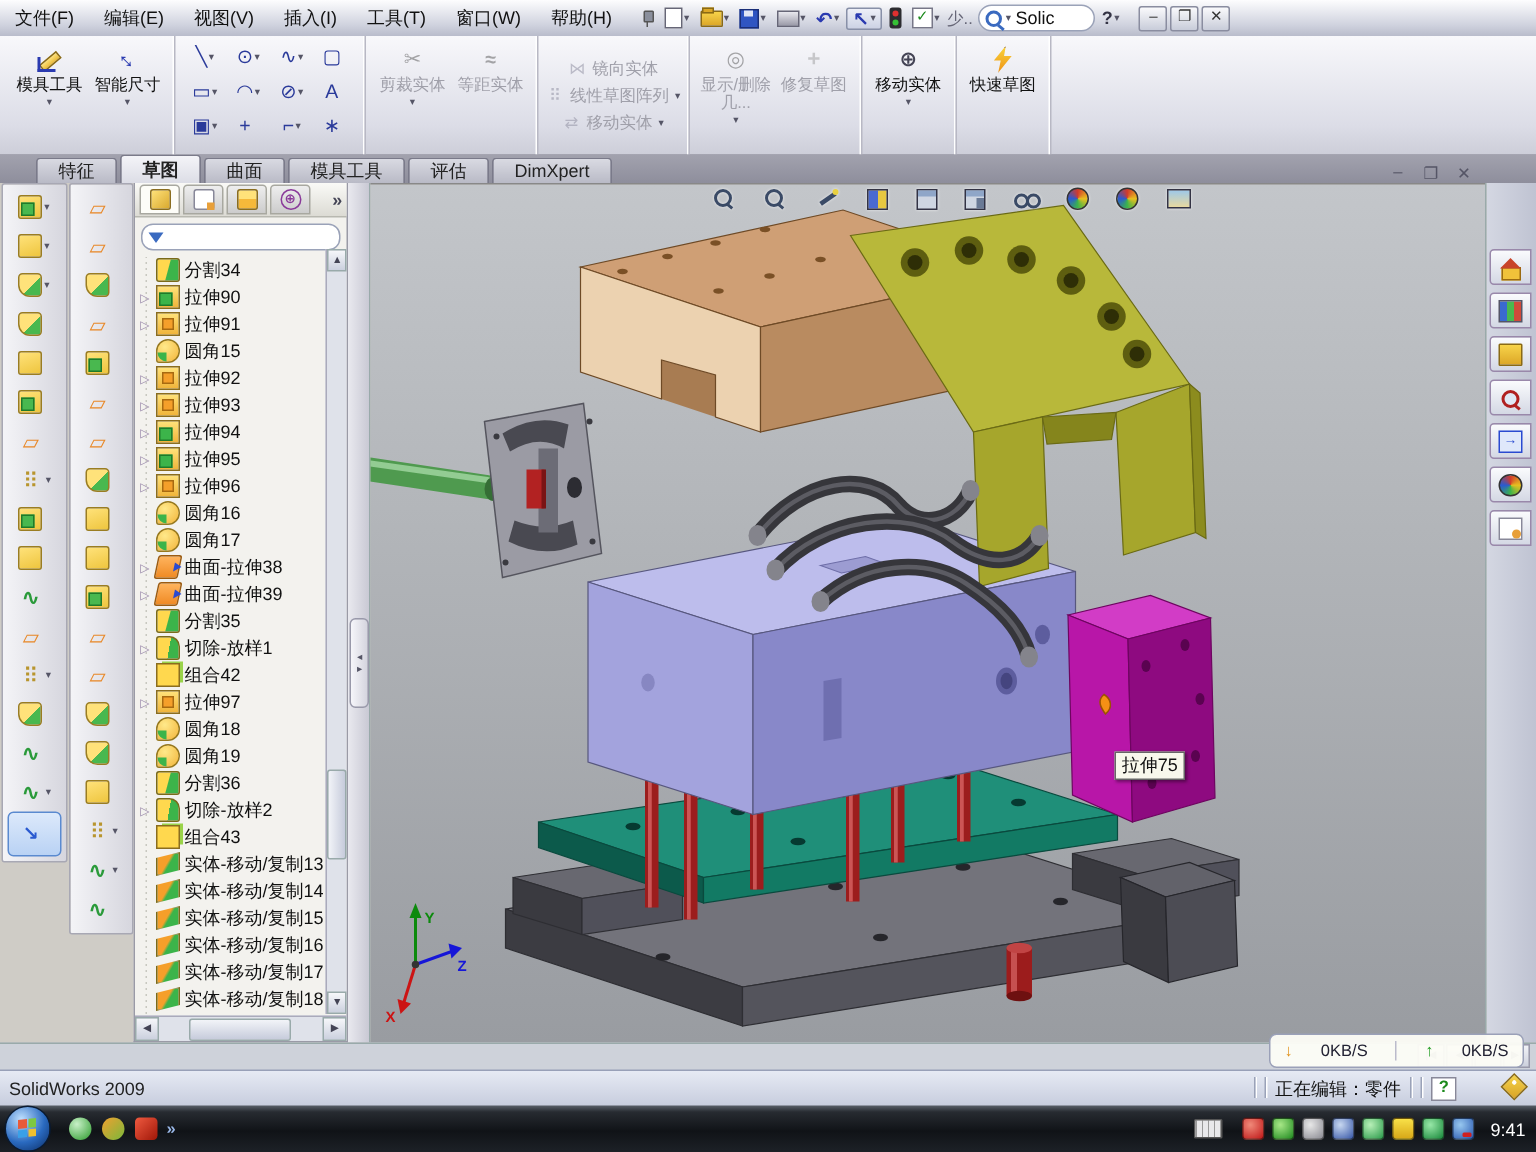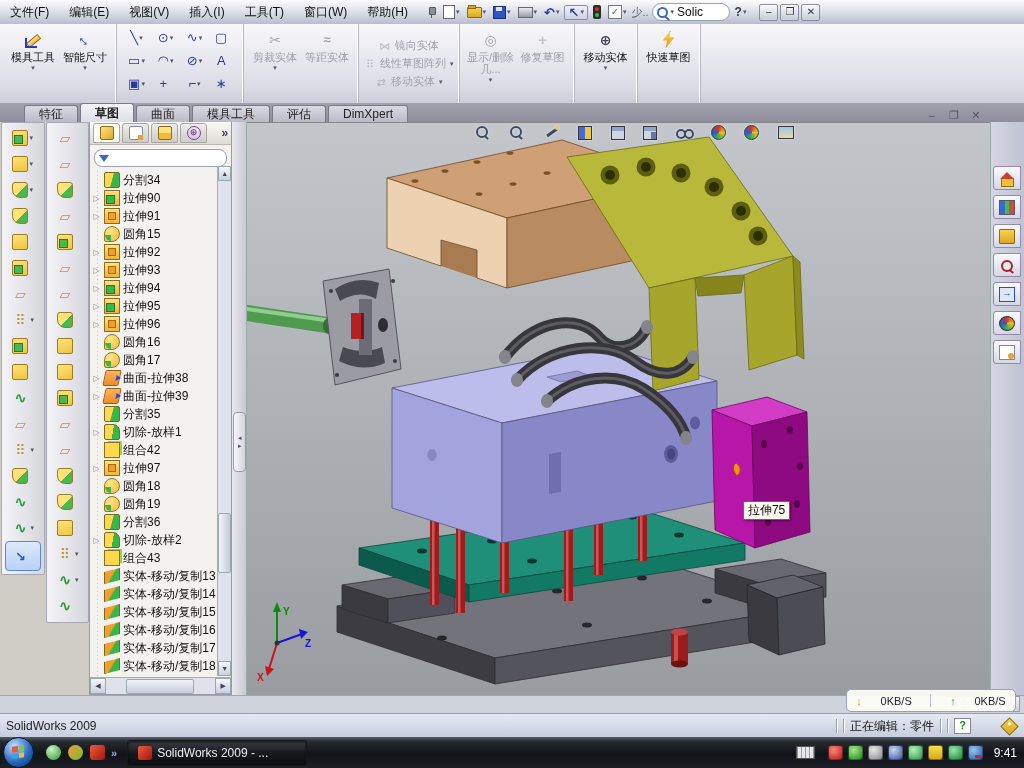--- a/index.html
+++ b/index.html
@@ -198,21 +198,21 @@
   
   .netwidget{position:absolute;left:846px;top:689px;width:168px;height:21px;background:rgba(252,252,246,.96);
     border:1px solid #9aa0b8;border-radius:5px;display:flex;align-items:center;justify-content:space-around;font-size:11px;color:#223;z-index:5;}
   .arr-down{color:#e09018;font-weight:bold;}
   .arr-up{color:#28a028;font-weight:bold;}
   .nw-sep{width:1px;height:13px;background:#bbc;}
   
   .statusbar{position:absolute;top:713px;left:0;right:0;height:24px;
     background:linear-gradient(#e6eaf4,#c6ccdd);border-top:1px solid #98a0b8;display:flex;align-items:center;}
   .sb-left{margin-left:6px;color:#222;}
-  .sb-right{margin-left:auto;display:flex;align-items:center;gap:6px;margin-right:8px;}
+  .sb-right{margin-left:auto;display:flex;gap:6px;margin-right:8px;}
   .vsep{width:1px;height:14px;background:#9aa2b8;box-shadow:1px 0 0 #fff;}
   .qbadge{width:15px;height:14px;background:#fff;border:1px solid #889;color:#1c8a1c;font-weight:bold;font-size:11px;line-height:13px;text-align:center;}
   .tag-icon{width:11px;height:11px;background:linear-gradient(135deg,#f5d34a,#d9a428);border:1px solid #8a6a15;transform:rotate(45deg);position:relative;margin-left:26px;}
   .tag-icon::after{content:"";position:absolute;left:2px;top:2px;width:3px;height:3px;border-radius:50%;background:#fff;}
   
   .taskbar{position:absolute;top:737px;left:0;right:0;height:31px;
     background:linear-gradient(#596069 0%,#272b31 14%,#101317 55%,#1d2127 100%);display:flex;align-items:center;}
   .orb{width:29px;height:29px;border-radius:50%;margin-left:3px;position:relative;flex:0 0 auto;
     background:radial-gradient(circle at 35% 28%,#bfe0ff,#2a6ac0 55%,#0a2a60);border:1px solid #0a1a30;}
   .flag{position:absolute;left:8px;top:8px;width:12px;height:12px;display:grid;grid-template-columns:1fr 1fr;gap:1px;transform:skewY(-6deg);}
@@ -1136,24 +1136,20 @@
   </div>
   <div class="qlaunch">
 
   <span class="ql messenger-icon"></span>
       <span class="ql desktop-icon"></span>
       <span class="ql solidworks-ql-icon"></span>
     </div>
   <span class="ql-chev">»</span>
   <div class="tasks">
 
-  <div class="task active">
-        <span class="tkic tk-solidworks"></span>
-        <span class="tlabel">SolidWorks 2009 - ...</span>
-      </div>
     </div>
   <div class="traybar">
     <span class="kb-icon"></span>
     <span style="display:flex;gap:5px">
 
     <span class="ti13 antivirus-icon t-red"></span>
         <span class="ti13 shield-icon t-green"></span>
         <span class="ti13 cert-badge-icon t-badge"></span>
         <span class="ti13 volume-icon t-speaker"></span>
         <span class="ti13 wireless-icon t-signal"></span>

